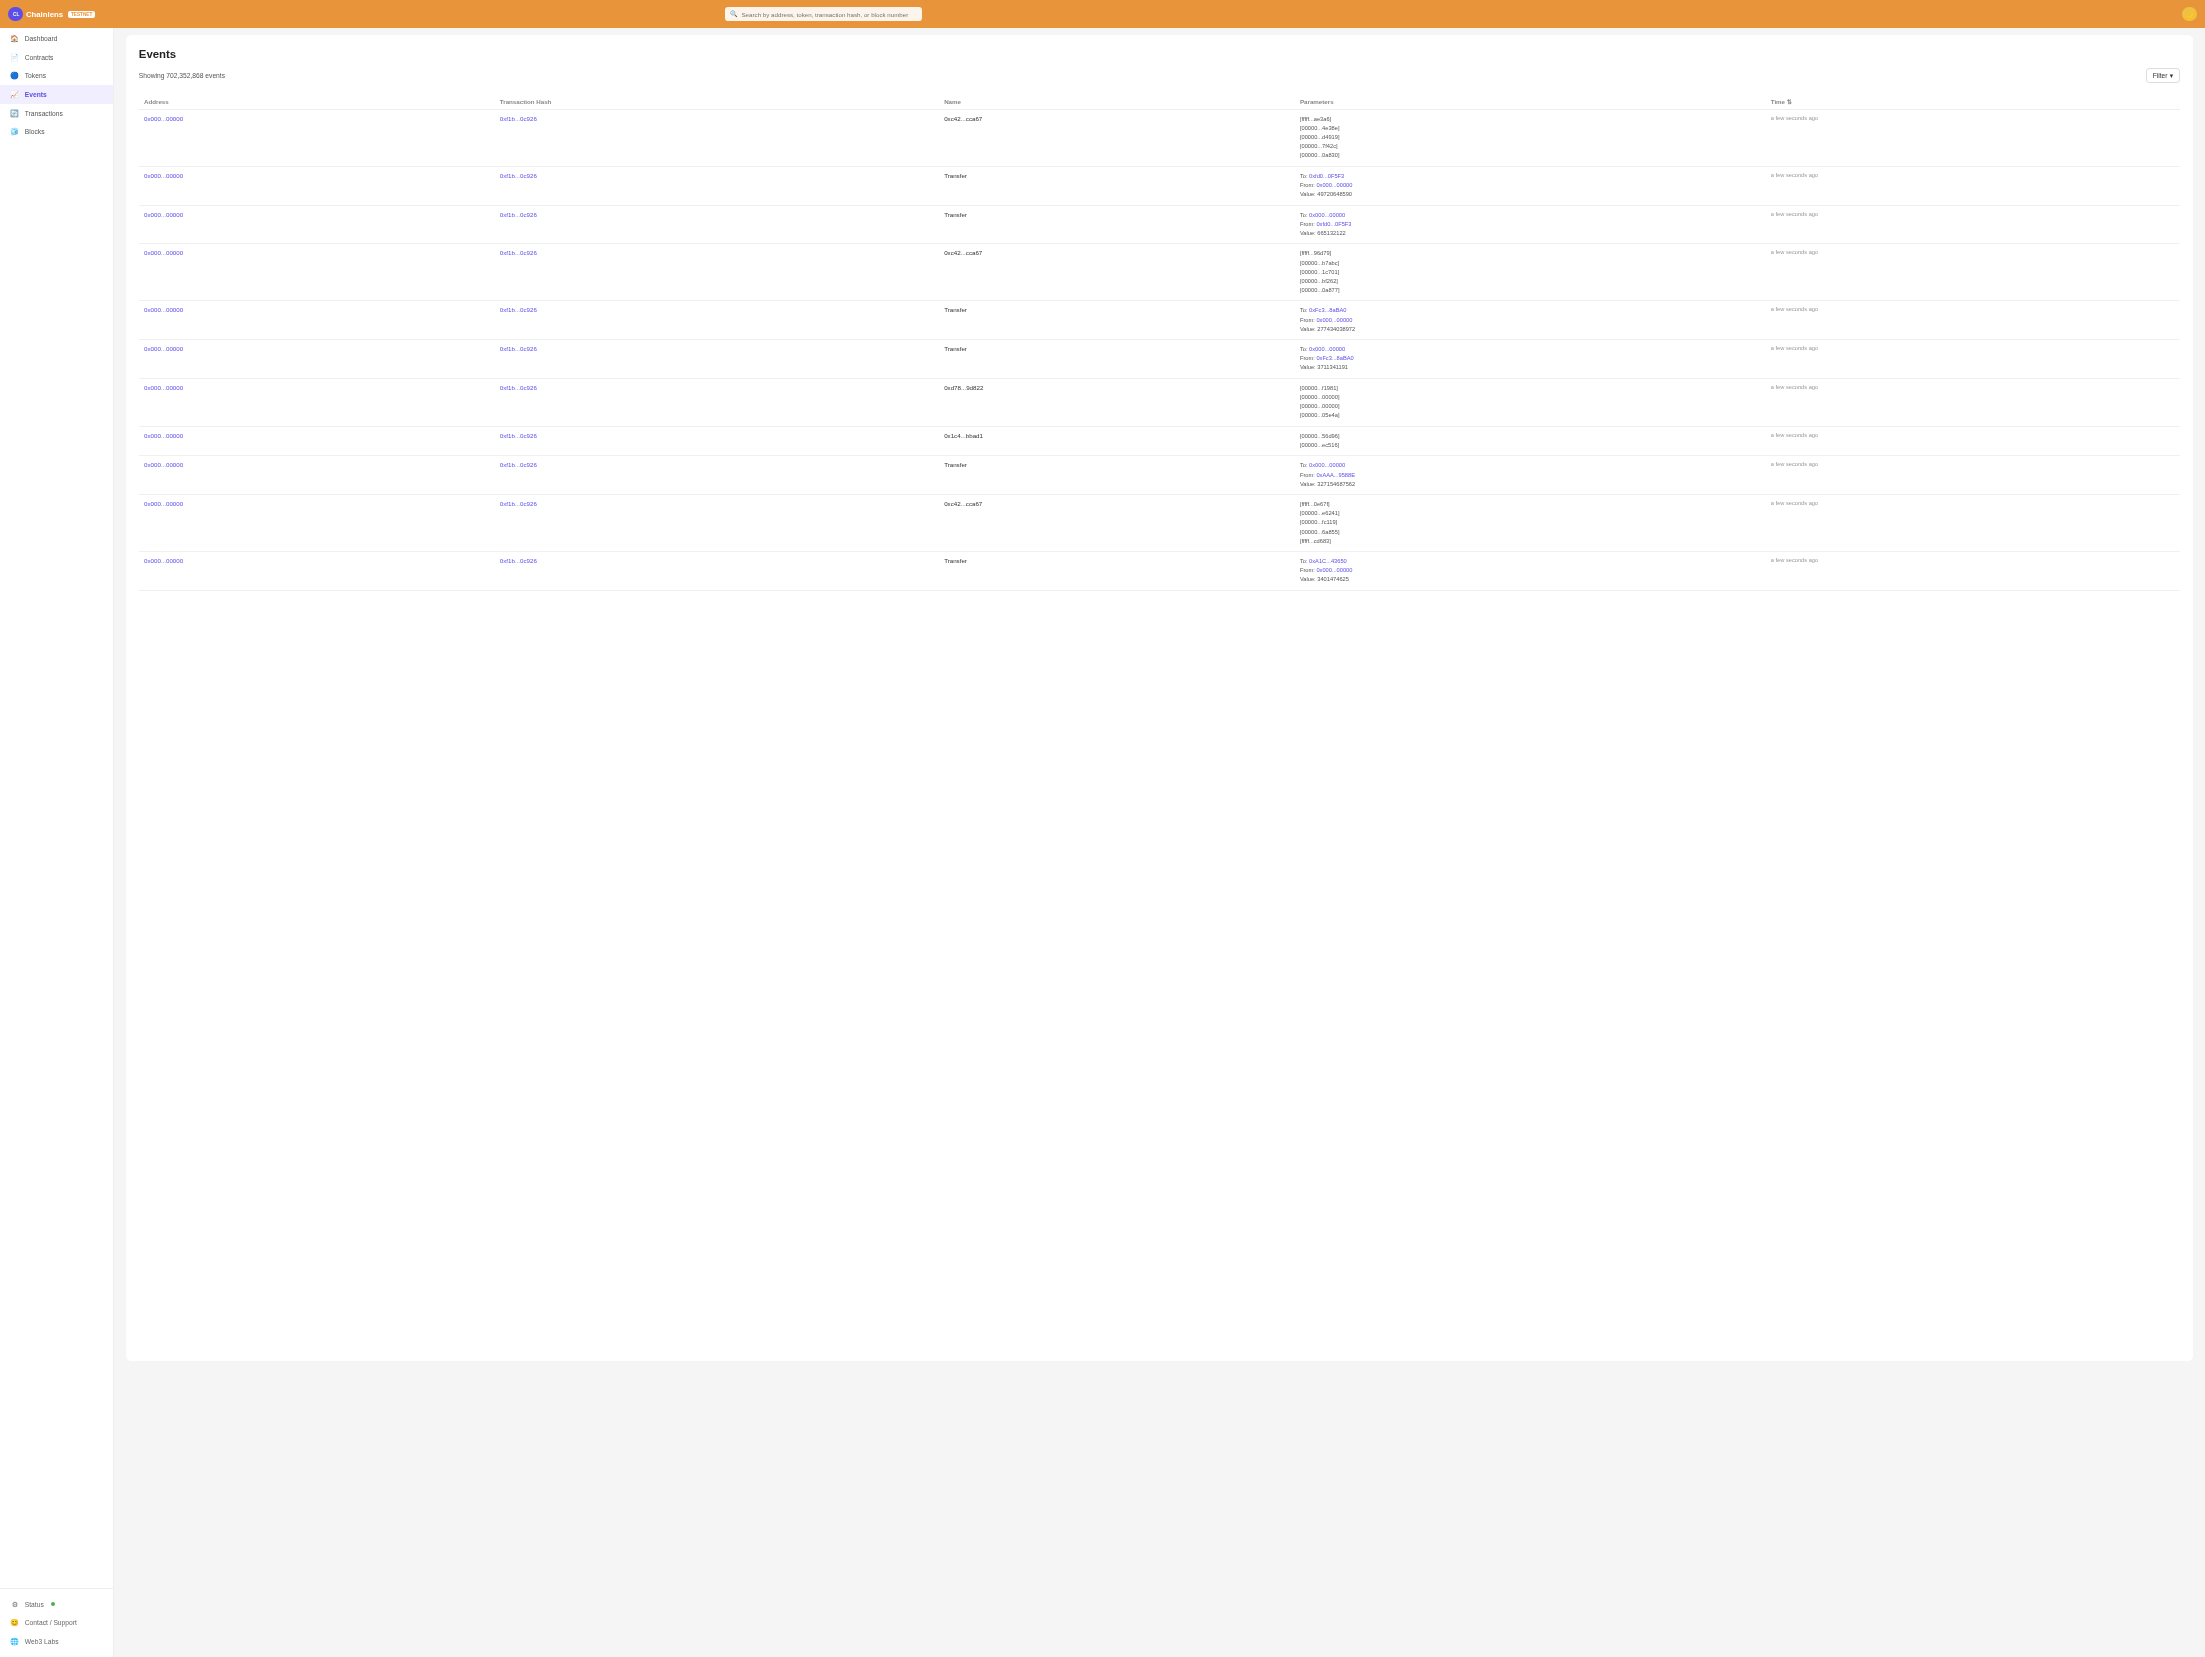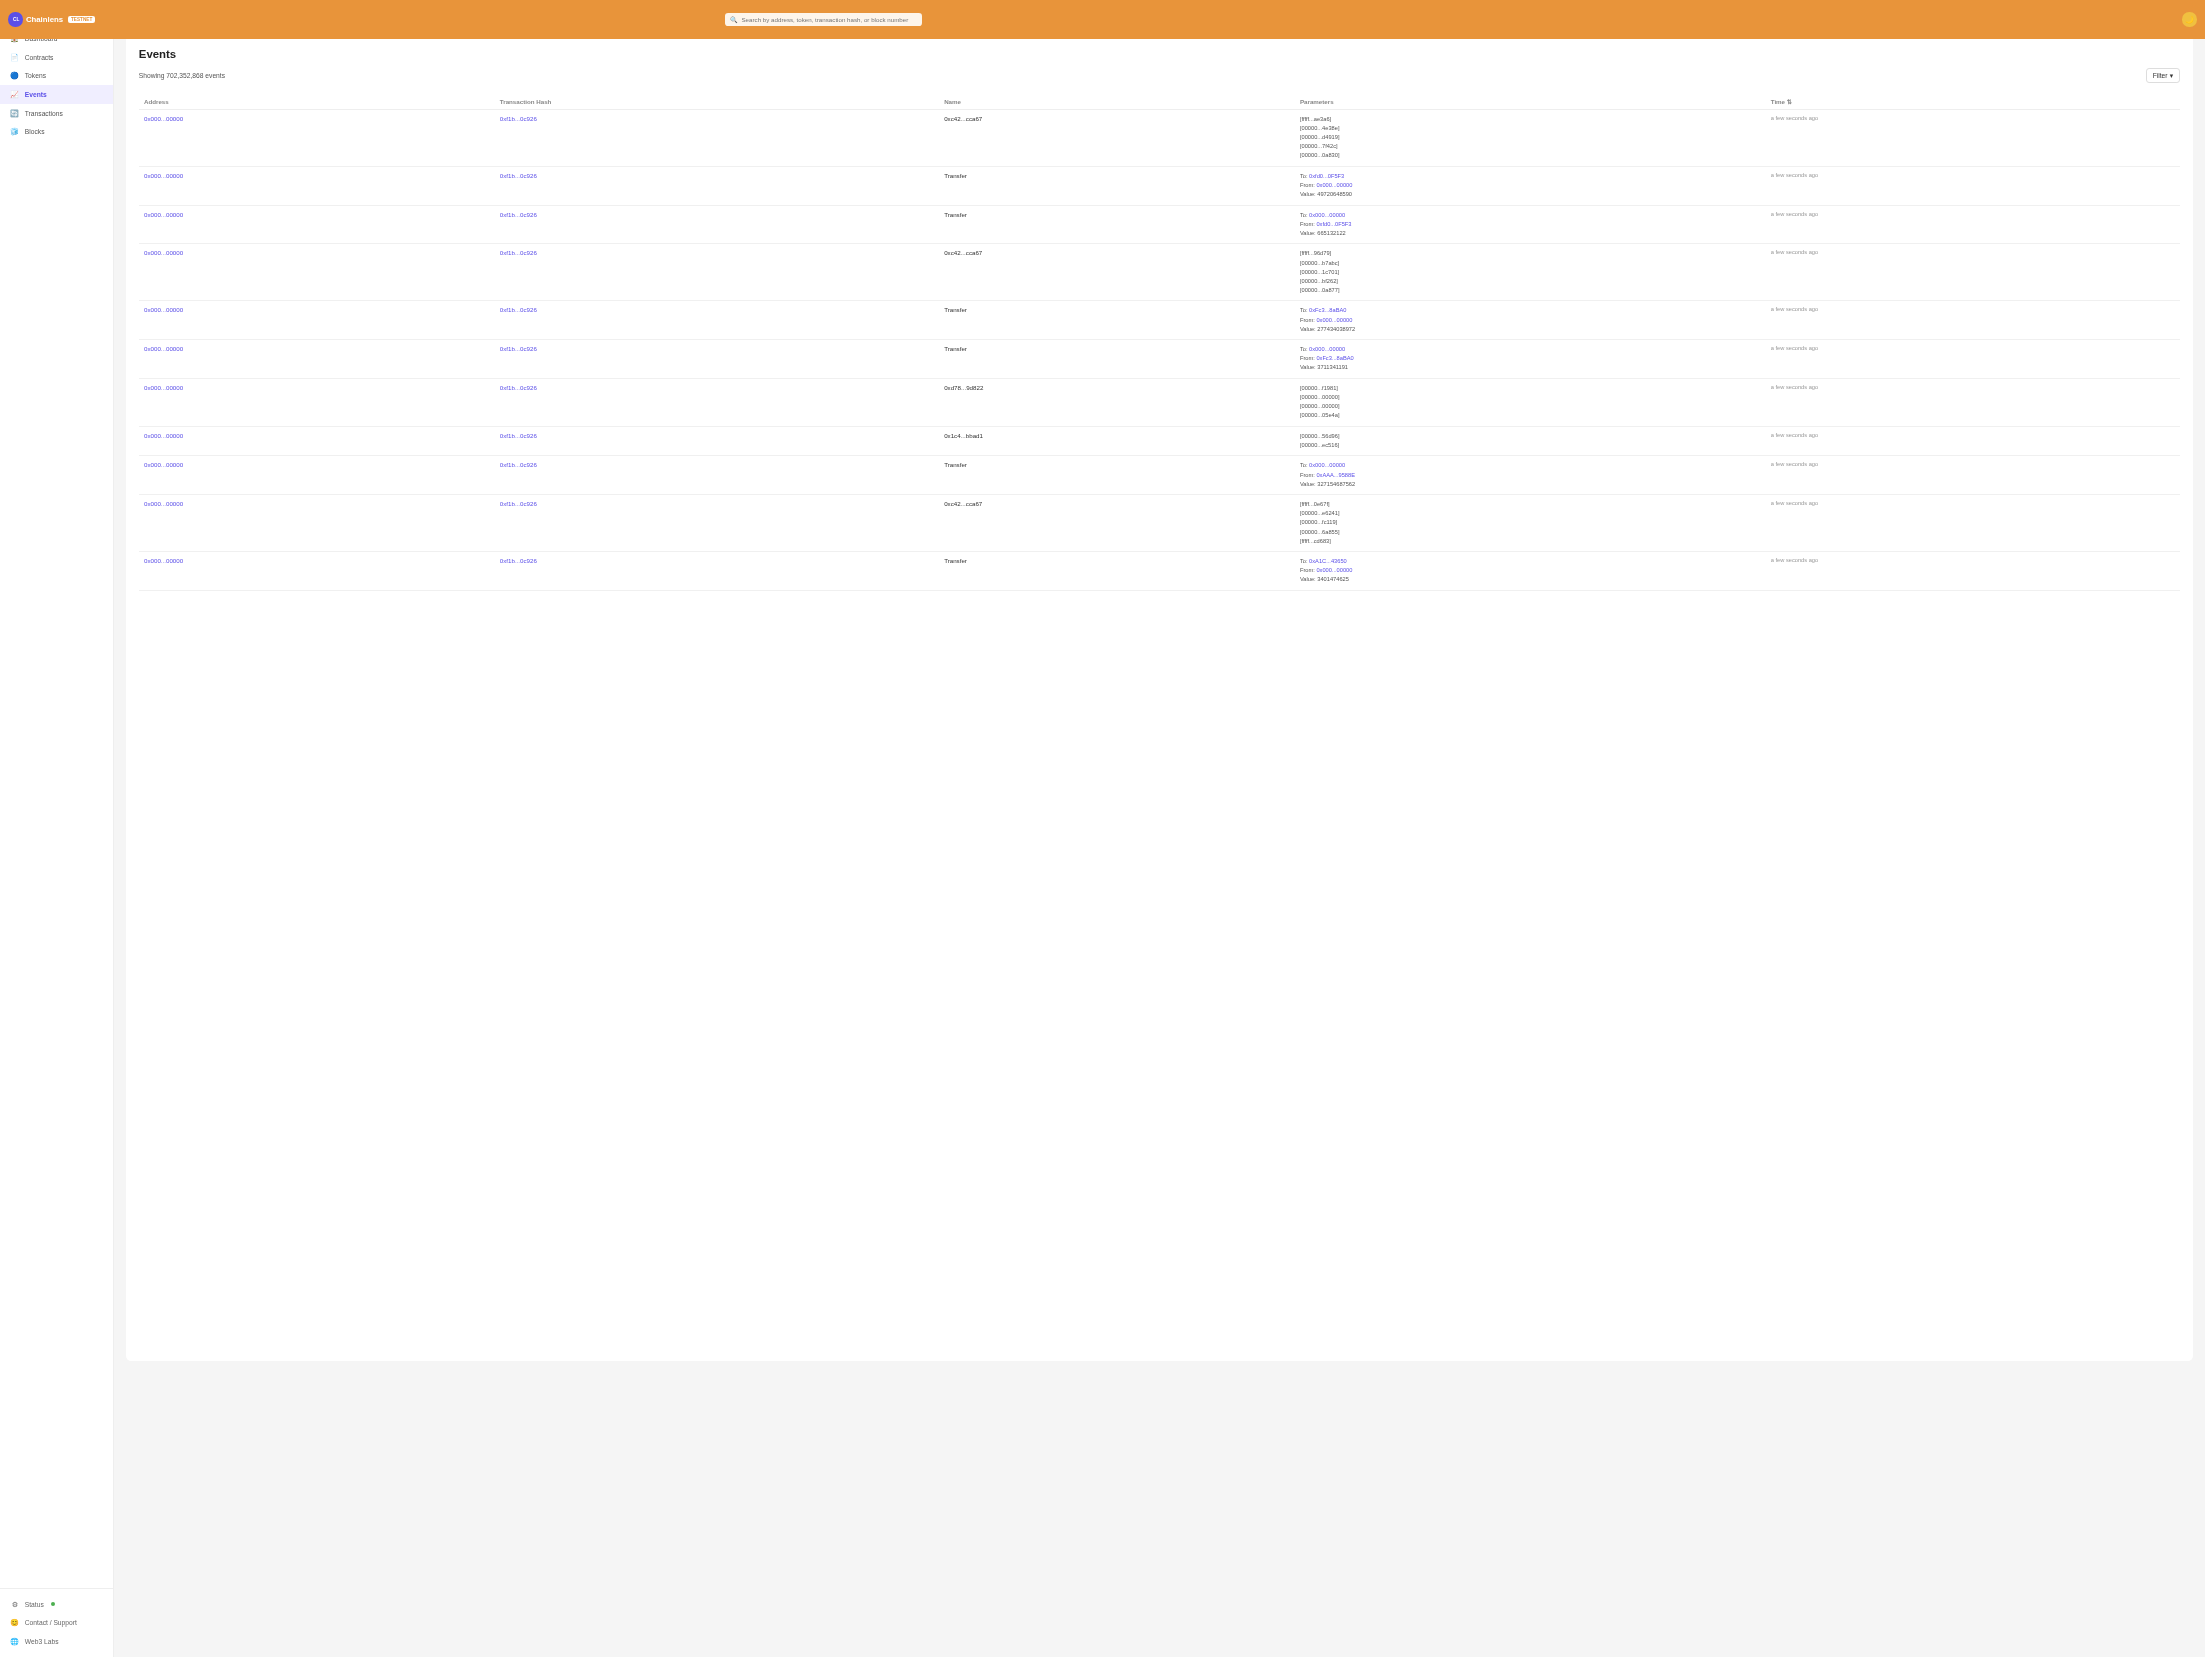--- a/index.html
+++ b/index.html
@@ -1,21 +1,21 @@
 <!DOCTYPE html>
 <html style="font-size:8.3px"><head>
   <meta charset="utf-8">
   <style>
     * { box-sizing: border-box; margin: 0; padding: 0; }
     body { font-family: -apple-system, BlinkMacSystemFont, 'Segoe UI', sans-serif; background: #f5f5f5; font-size: 6.7px; }
 
     
     .topnav {
       background: #E8943A;
-      height: 39px;
+      height: 28px;
       display: flex;
       align-items: center;
       padding: 0 8.3px;
       position: fixed;
       top: 0; left: 0; right: 0;
       z-index: 100;
     }
     .topnav-brand {
       display: flex;
       align-items: center;

